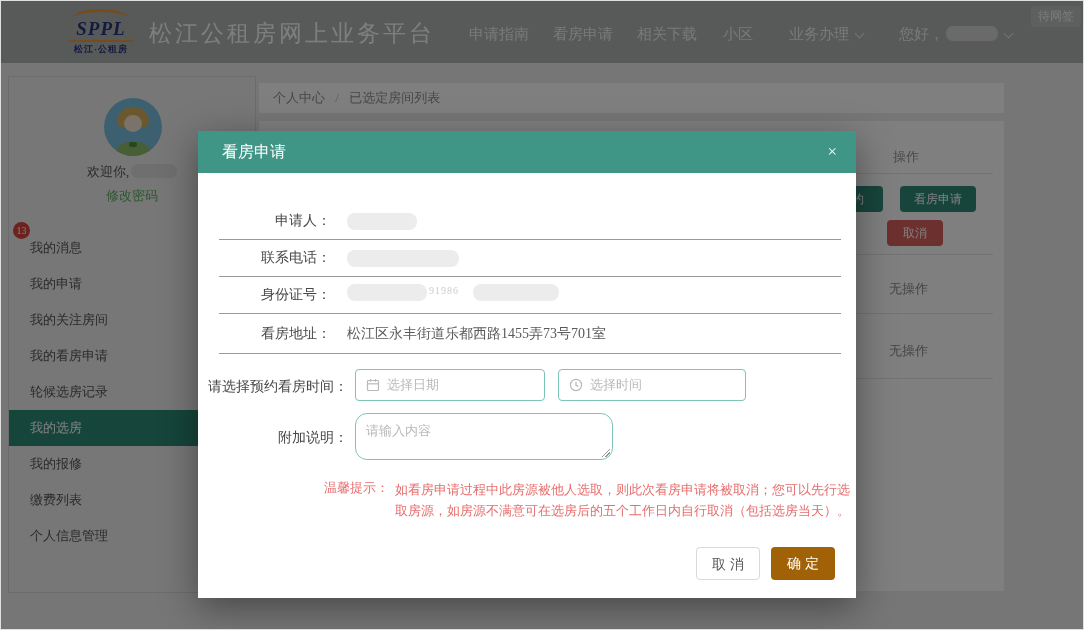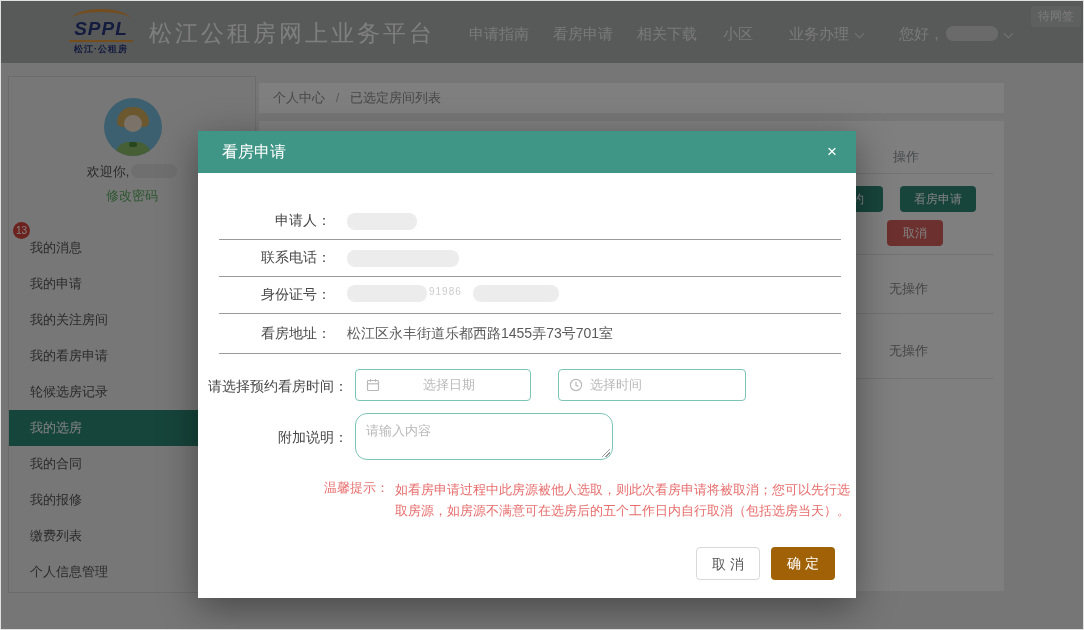--- a/index.html
+++ b/index.html
@@ -1,19 +1,19 @@
 <!DOCTYPE html>
 <html><head>
 <meta charset="utf-8">
 <style>
   * { margin:0; padding:0; box-sizing:border-box; }
   html,body { background:#fff; }
   #app {
     position:relative; width:1084px; height:630px; overflow:hidden;
-    font-family:Liberation Sans, sans-serif;
+    font-family:Liberation Serif, serif;
     background:#ededed; border:1px solid #e0e0e0;padding-left:24px;
   }
   
   .header { position:absolute; left:0; top:0; width:1084px; height:62px; background:#b0b2b2; z-index:1; }
   .logo { position:absolute; left:62px; top:8px; width:76px; text-align:center; }
   .logo-arc { width:58px; height:10px; margin:0 auto; border-top:3px solid #e89a3c; border-radius:50% 50% 0 0/100% 100% 0 0; }
   .logo-sppl { font-size:19px; font-weight:bold; font-style:italic; color:#27377e; letter-spacing:1px; line-height:20px; }
   .logo-rule { width:64px; height:2px; background:#e89a3c; margin:1px auto 1px; }
   .logo-sub { font-size:9px; font-weight:bold; color:#27377e; letter-spacing:1px; }
   .site-title { position:absolute; left:148px; top:17px; font-size:23px; color:#fdfdfd; letter-spacing:3px; }
@@ -113,21 +113,20 @@
     </div>
     <div class="pwd-link">修改密码</div>
     <div class="msg-badge">13</div>
     <div class="menu">
       <div class="menu-item">我的消息</div>
       <div class="menu-item">我的申请</div>
       <div class="menu-item">我的关注房间</div>
       <div class="menu-item">我的看房申请</div>
       <div class="menu-item">轮候选房记录</div>
       <div class="menu-item active">我的选房</div>
-      <div class="menu-item">我的合同</div>
       <div class="menu-item">我的报修</div>
       <div class="menu-item">缴费列表</div>
       <div class="menu-item">个人信息管理</div>
     </div>
   </div>
 
   <div class="content">
     <div class="breadcrumb">
       <span>个人中心</span>
       <span class="crumb-sep">/</span>
@@ -172,21 +171,21 @@
           <span class="blur-patch id-b2"></span>
         </span>
       </div>
     </div>
     <div class="info-row" style="top:183px; height:40px;">
       <div class="info-label">看房地址：</div>
       <div class="info-value">松江区永丰街道乐都西路1455弄73号701室</div>
     </div>
 
     <div class="form-label" style="top:247px">请选择预约看房时间：</div>
-    <div class="pick-input" style="left:157px; top:238px; width:176px;gap:36px;">
+    <div class="pick-input" style="left:157px; top:238px; width:190px;">
       <svg width="14" height="14" viewBox="0 0 14 14">
           <rect x="1.5" y="2.5" width="11" height="10" rx="1" fill="none" stroke="#b9b9b9" stroke-width="1.2"></rect>
           <line x1="1.5" y1="5.8" x2="12.5" y2="5.8" stroke="#b9b9b9" stroke-width="1.2"></line>
           <line x1="4.5" y1="1" x2="4.5" y2="3.8" stroke="#b9b9b9" stroke-width="1.2"></line>
           <line x1="9.5" y1="1" x2="9.5" y2="3.8" stroke="#b9b9b9" stroke-width="1.2"></line>
         </svg>
       <span class="ph">选择日期</span>
     </div>
     <div class="pick-input" style="left:360px; top:238px; width:188px;">
       <svg width="14" height="14" viewBox="0 0 14 14">

